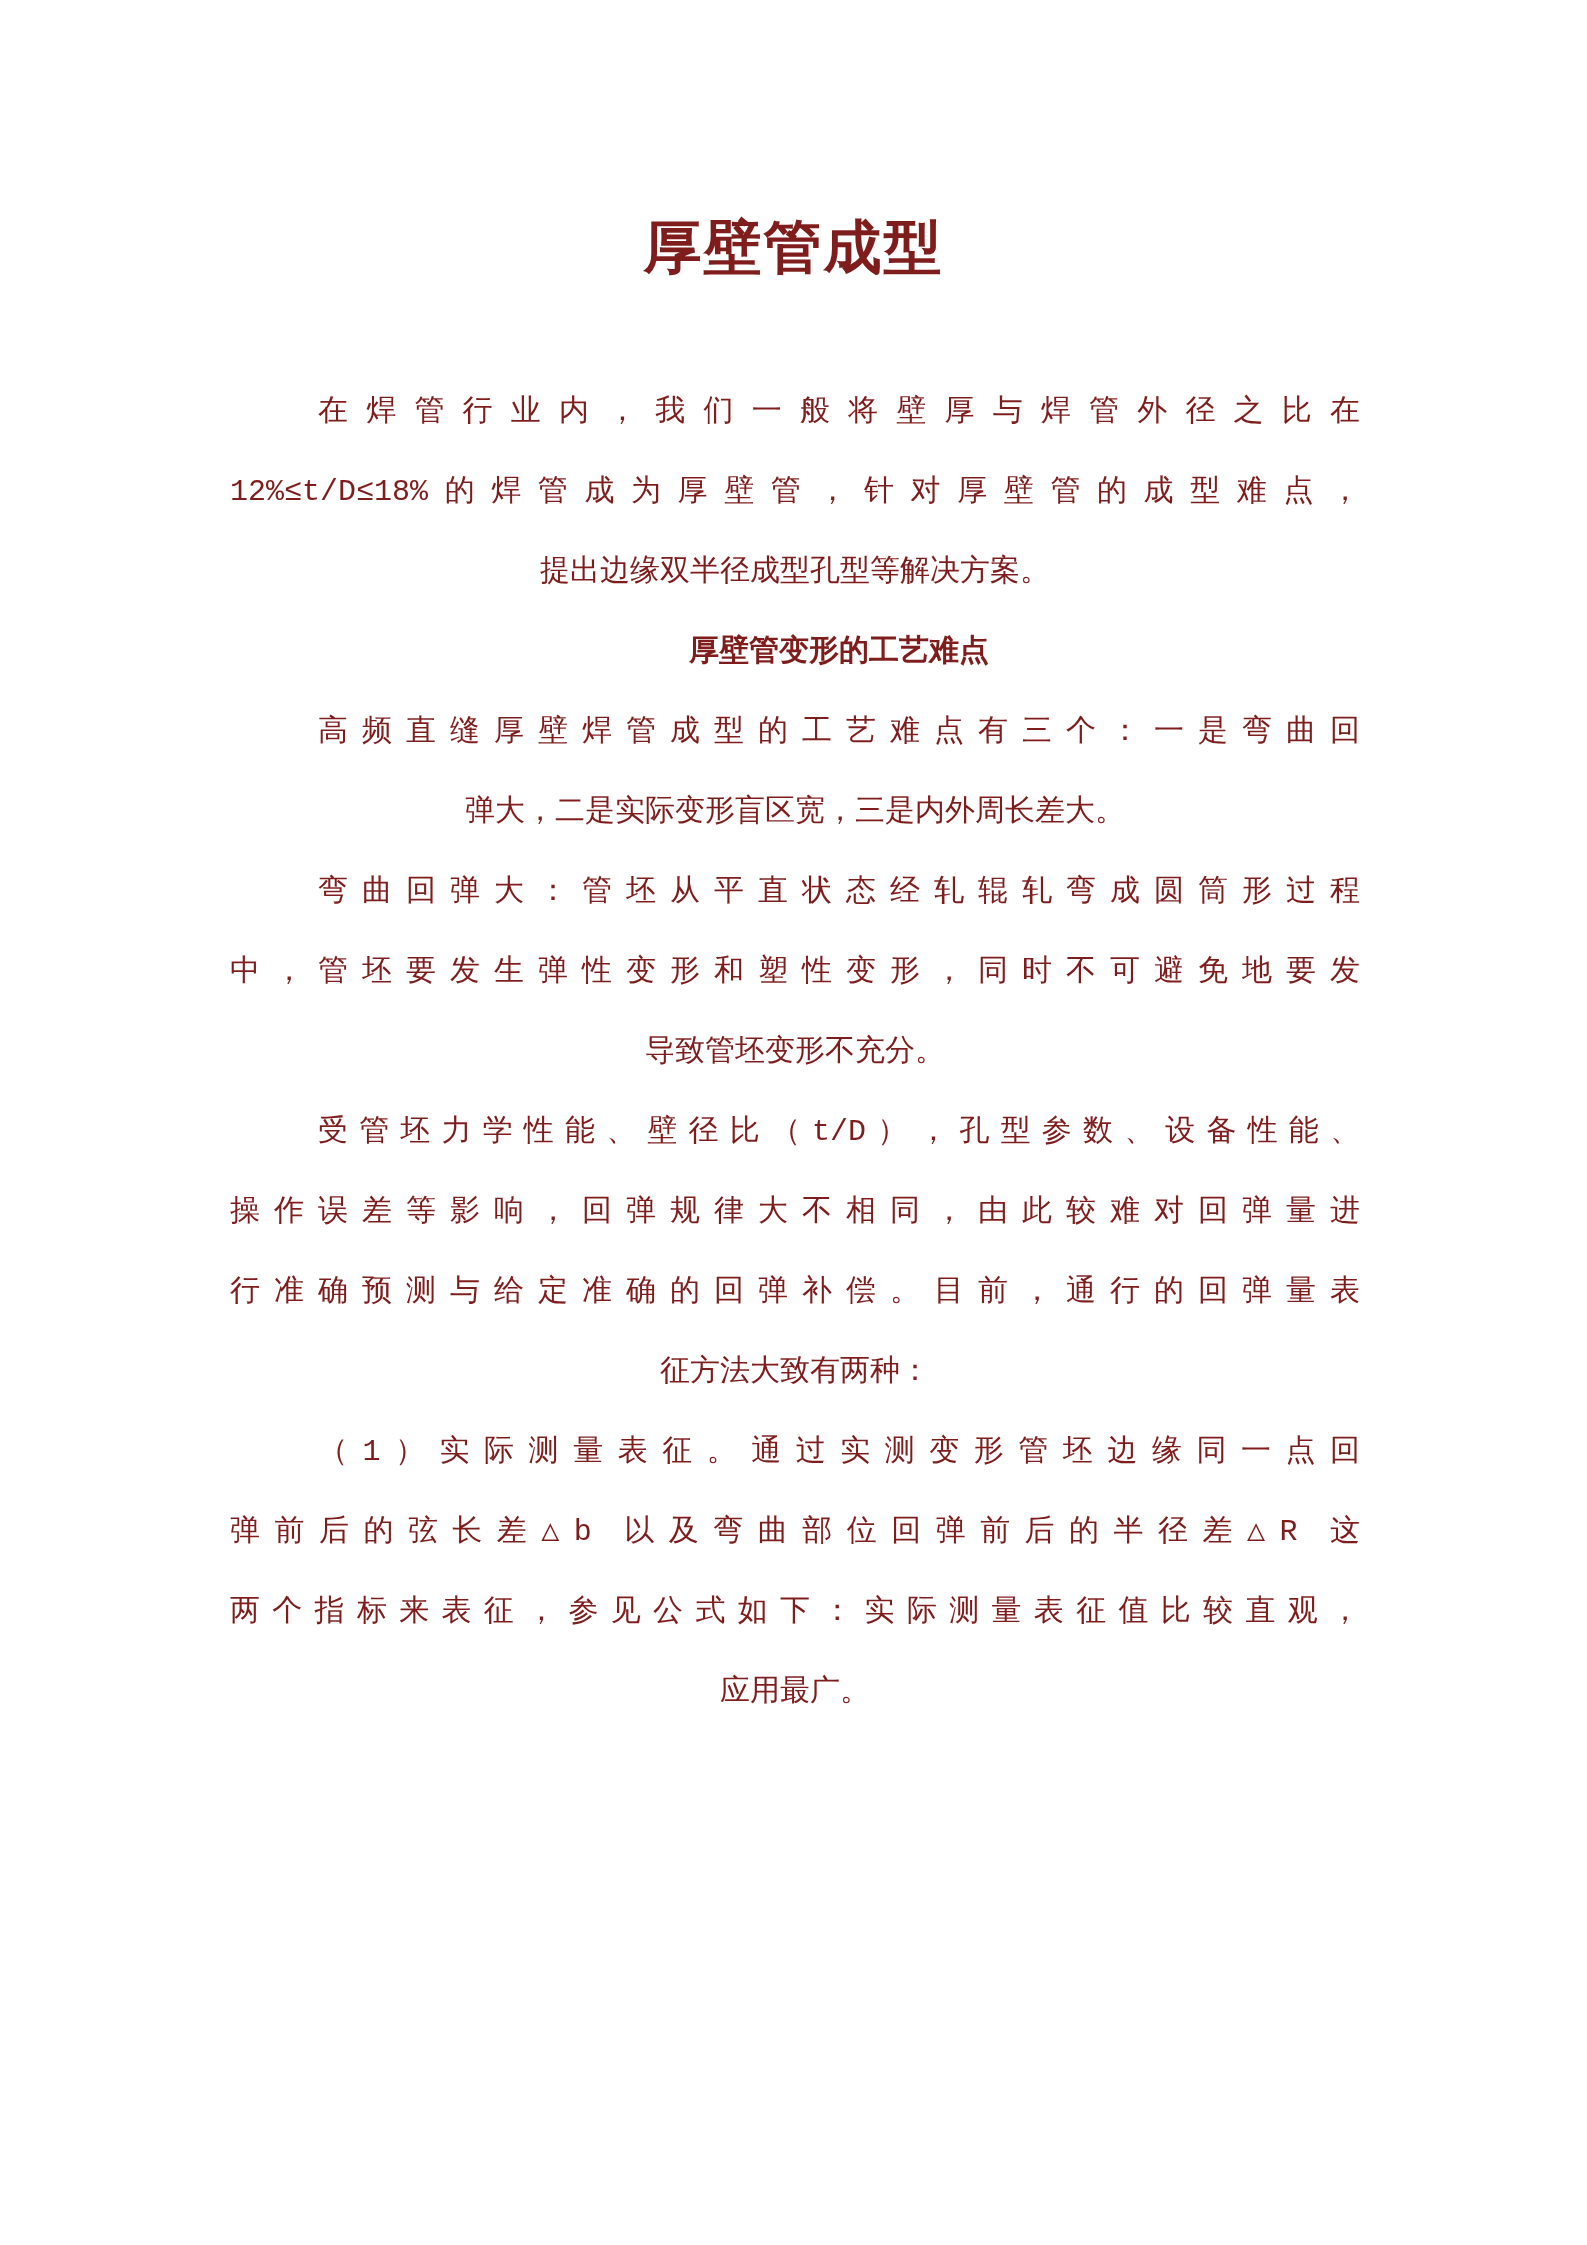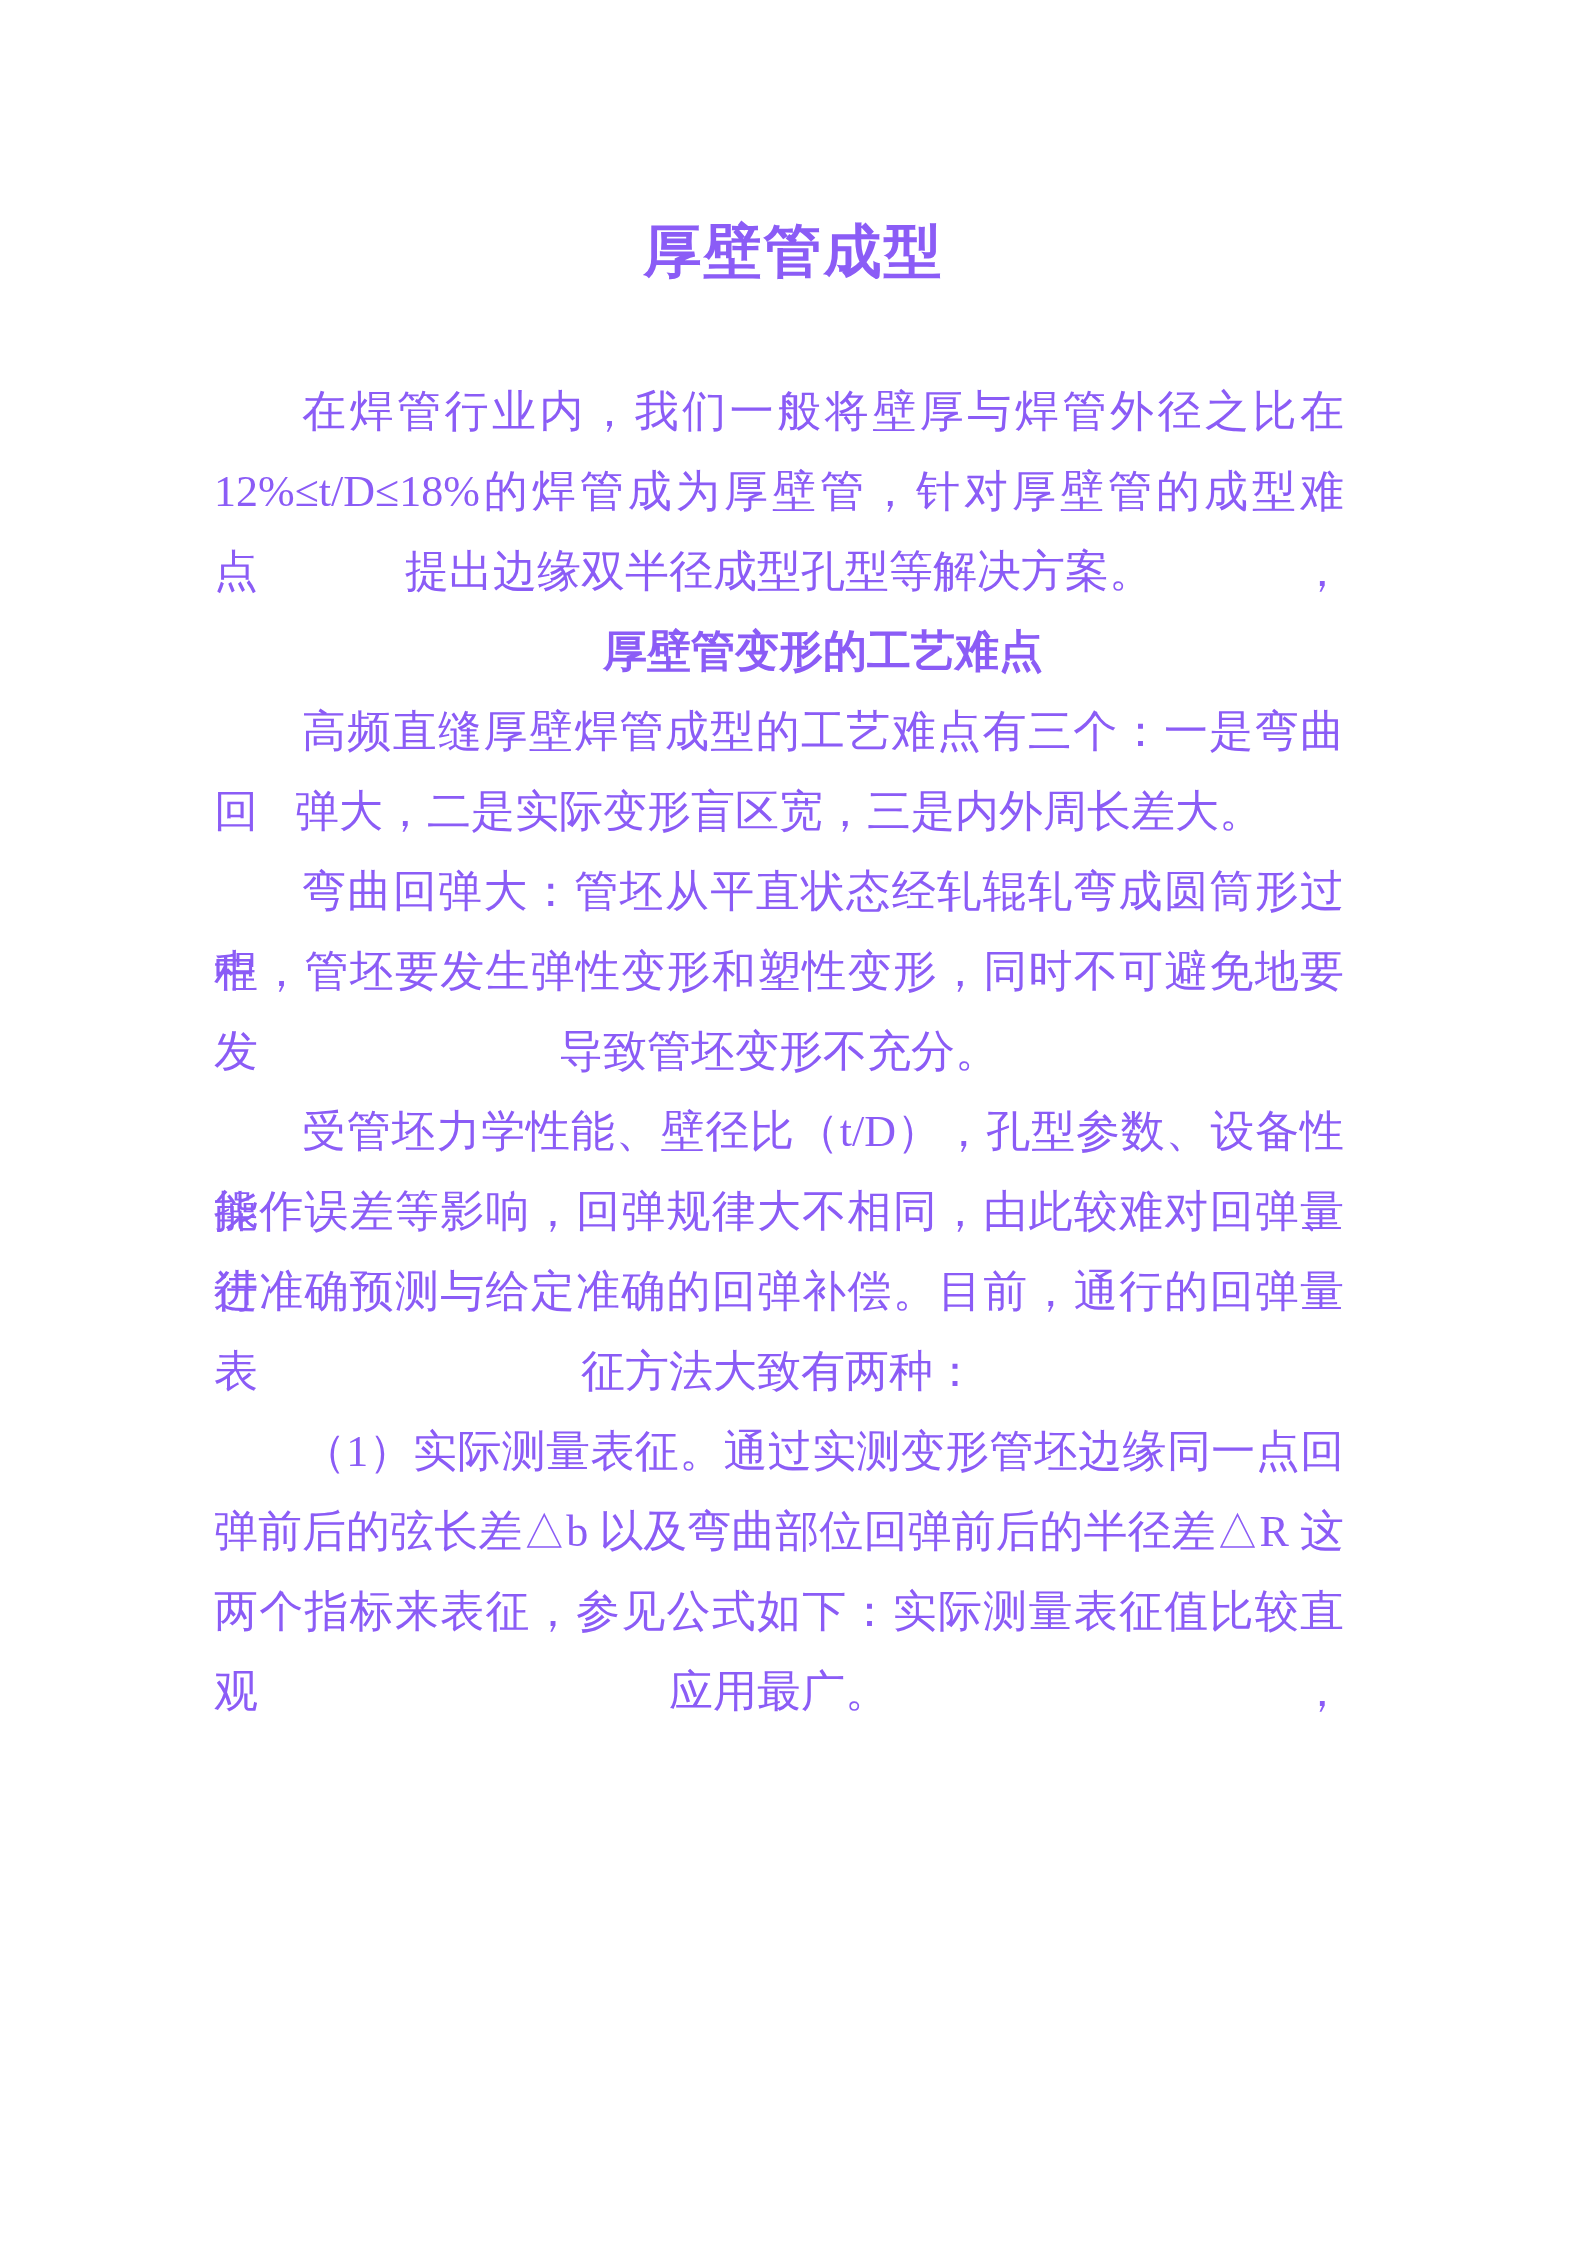--- a/index.html
+++ b/index.html
@@ -5,41 +5,41 @@
   html, body {
     margin: 0;
     padding: 0;
     background: #ffffff;
   }
   .page {
     position: relative;
     width: 1587px;
     height: 2245px;
     background: #ffffff;
-    color: #8b5cf6;
-    font-family: Liberation Serif, serif;
+    color: #7f1d1d;
+    font-family: Liberation Mono, monospace;
     overflow: hidden;
   }
   .doc-title {
     position: absolute;
     top: 206px;
     left: 0;
     width: 100%;
     text-align: center;
     font-size: 58px;
     font-weight: 700;
     line-height: 92px;
     letter-spacing: 2px;
   }
   .doc-body {
     position: absolute;
     top: 372px;
-    left: 214px;
+    left: 230px;
     width: 1130px;
-    font-size: 44px;
+    font-size: 30px;
     line-height: 80px;
   }
   .para {
     margin: 0;
     padding: 0;
   }
   .line {
     height: 80px;
     line-height: 80px;
     text-align: center;

